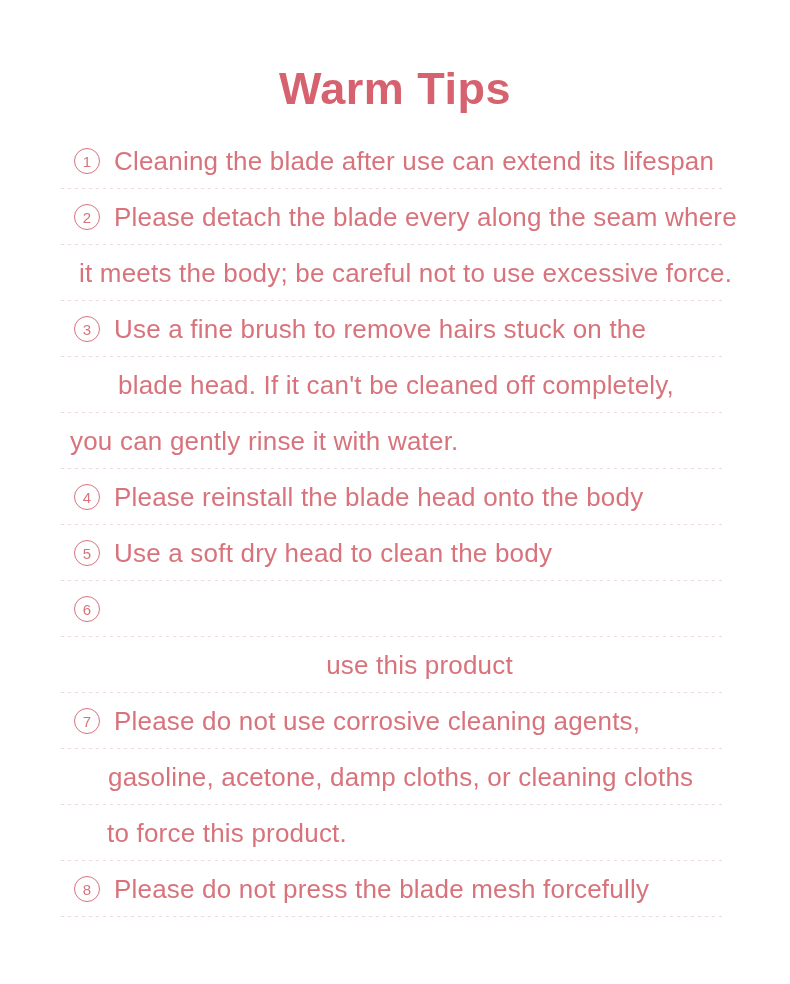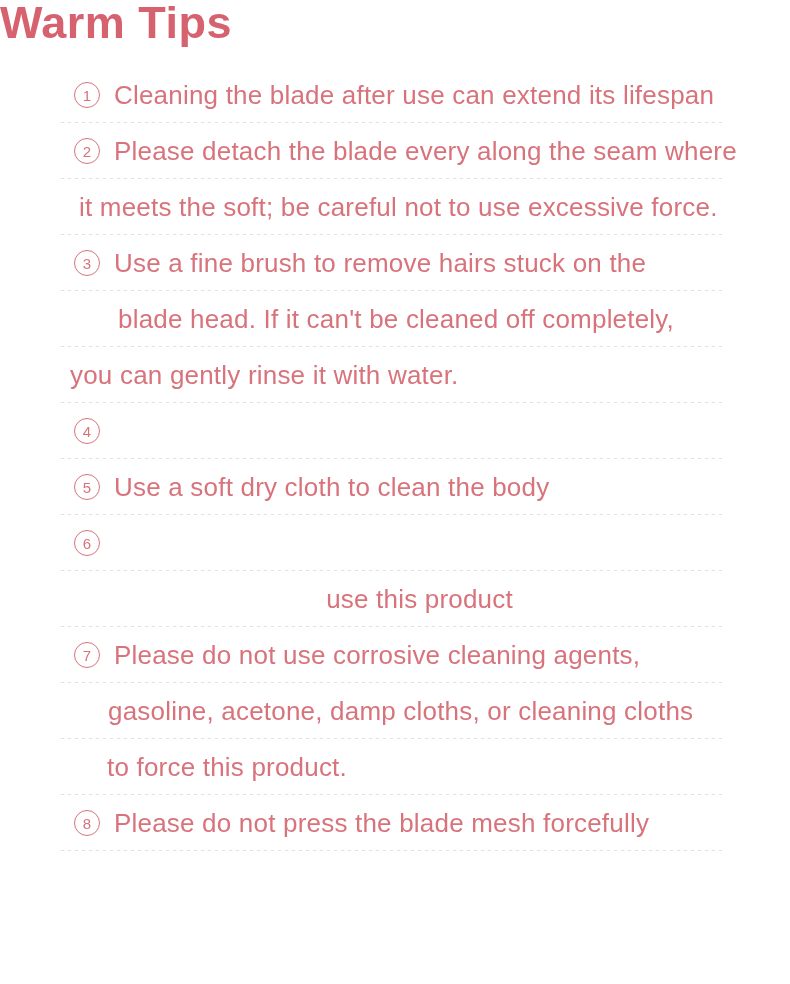--- a/index.html
+++ b/index.html
@@ -10,21 +10,22 @@
   }
   *{margin:0;padding:0;box-sizing:border-box;}
   html,body{
     width:790px;height:984px;
     background:var(--bg-color);
     font-family:"Liberation Sans","DejaVu Sans",sans-serif;
     overflow:hidden;
   }
   .page{width:790px;height:984px;position:relative;}
   .title{
-    text-align:left;
+    margin-top:66px;
+    text-align:center;
     font-size:45px;
     line-height:1.0;
     font-weight:bold;
     color:var(--title-color);
     letter-spacing:0.5px;
   }
   .tips{
     margin:22px 67px 0 61px; 
   }
   .row{
@@ -72,38 +73,39 @@
   <div class="tips">
     <div class="row num-row">
       <span class="circ">1</span>
       <span>Cleaning the blade after use can extend its lifespan</span>
     </div>
     <div class="row num-row">
       <span class="circ">2</span>
       <span>Please detach the blade every along the seam where</span>
     </div>
     <div class="row ind-a">
-      <span>it meets the soft; be careful not to use excessive force.</span>
+      <span>it meets the body; be careful not to use excessive force.</span>
     </div>
     <div class="row num-row">
       <span class="circ">3</span>
       <span>Use a fine brush to remove hairs stuck on the</span>
     </div>
     <div class="row ind-b">
       <span>blade head. If it can't be cleaned off completely,</span>
     </div>
     <div class="row ind-c">
       <span>you can gently rinse it with water.</span>
     </div>
     <div class="row num-row">
       <span class="circ">4</span>
+      <span>Please reinstall the blade head onto the body</span>
     </div>
     <div class="row num-row">
       <span class="circ">5</span>
-      <span>Use a soft dry cloth to clean the body</span>
+      <span>Use a soft dry head to clean the body</span>
     </div>
     <div class="row num-row">
       <span class="circ">6</span>
     </div>
     <div class="row ind-d">
       <span>use this product</span>
     </div>
     <div class="row num-row">
       <span class="circ">7</span>
       <span>Please do not use corrosive cleaning agents,</span>

